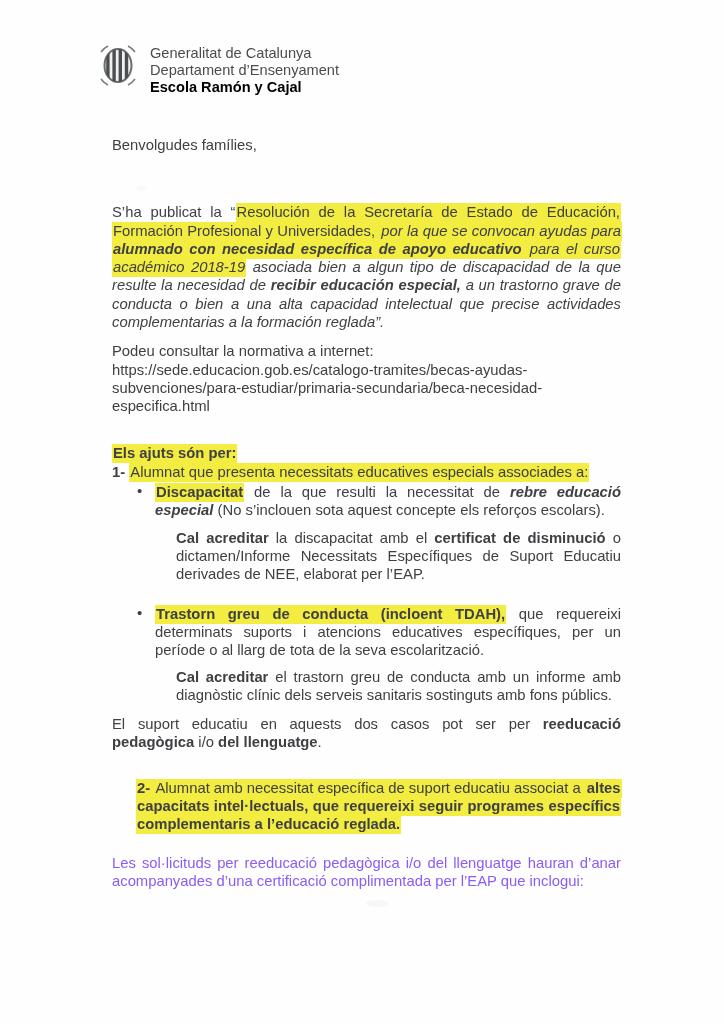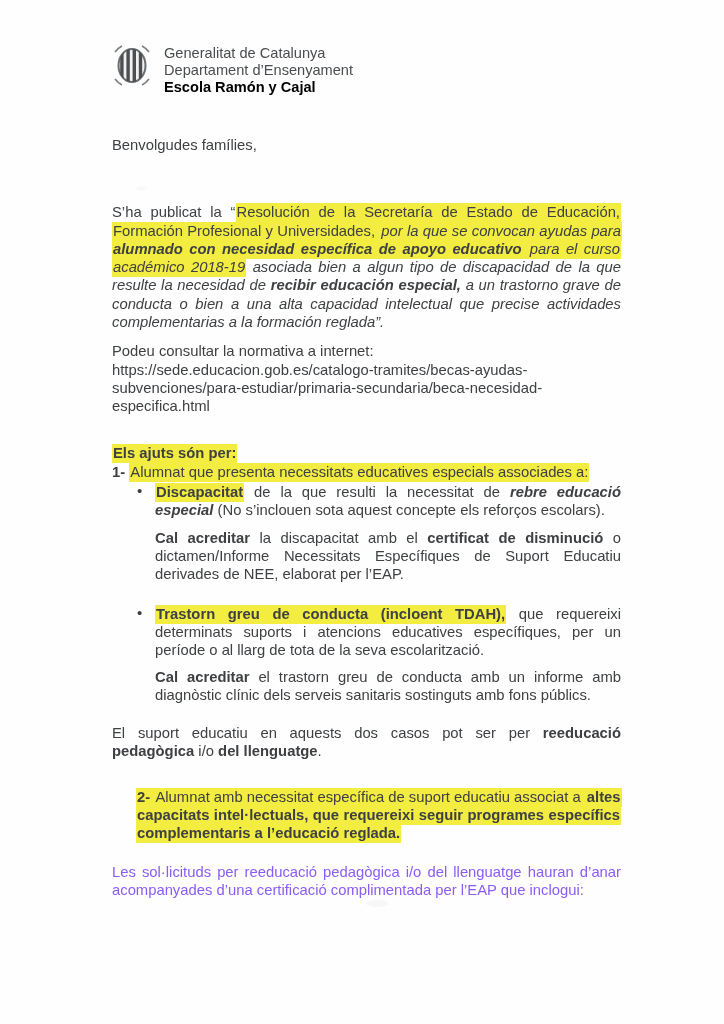--- a/index.html
+++ b/index.html
@@ -12,21 +12,21 @@
     color: #3e4043;
     overflow: hidden;
   }
   
   .smudge { position: absolute; background: #9aa0a4; border-radius: 50%; opacity: 0.07; }
   .smudge-1 { left: 366px; top: 900px; width: 22px; height: 7px; }
   .smudge-2 { left: 136px; top: 186px; width: 10px; height: 5px; opacity: 0.05; }
 
   .letterhead {
     position: absolute;
-    left: 112px; top: 42px;
+    left: 98px; top: 42px;
     display: flex; align-items: flex-start; justify-content: space-between;
   }
   .logo { width: 40px; height: 47px; margin-right: 12px; }
   .lh-text { font-size: 14.6px; line-height: 16.8px; color: #4a4d50; padding-top: 3px; }
   .lh-text .school { font-weight: bold; color: #000000; }
 
   .body-col {
     position: absolute;
     left: 112px; top: 0;
     width: 509px;
@@ -51,25 +51,25 @@
   .ajuts-item1   { margin-top: 1px; }
   .bullet {
     position: relative;
     padding-left: 43px;
     margin-top: 2px;
   }
   .bullet .marker {
     position: absolute; left: 25px; top: -1px;
     font-size: 15px;
   }
-  .indent { margin-left: 43px; }
+  .indent { margin-left: 64px; }
   .acreditar-1 { margin-top: 9px; }
   .bullet-2    { margin-top: 21px; }
   .acreditar-2 { margin-top: 8px; }
-  .support-para { margin-top: 20px; }
+  .support-para { margin-top: 11px; }
   .section2-para { margin-top: 27px; padding-left: 24px; }
   .closing-para { margin-top: 20px; font-weight: normal; color: #8b5cf6; }
 </style>
 </head>
 <body>
 
 <div class="page">
 
   <div class="smudge smudge-1"></div>
   <div class="smudge smudge-2"></div>

